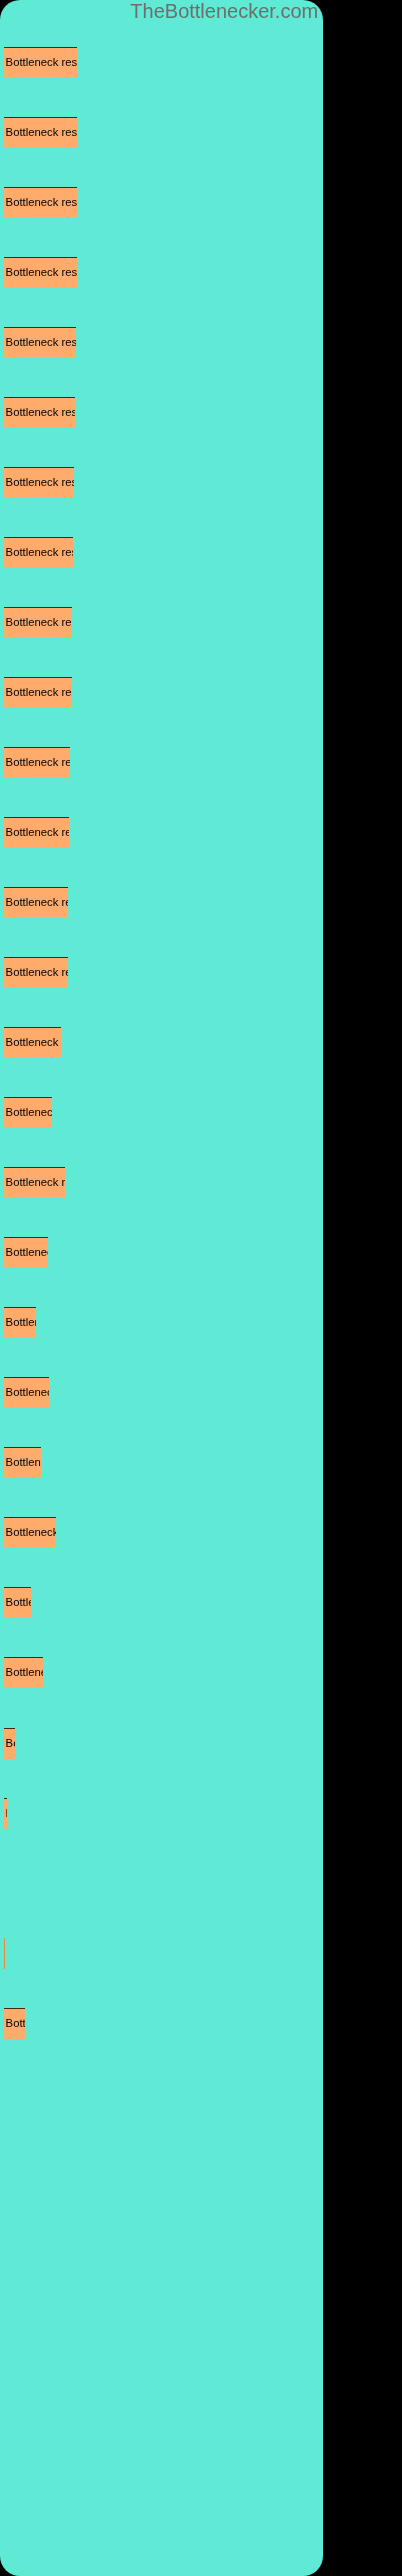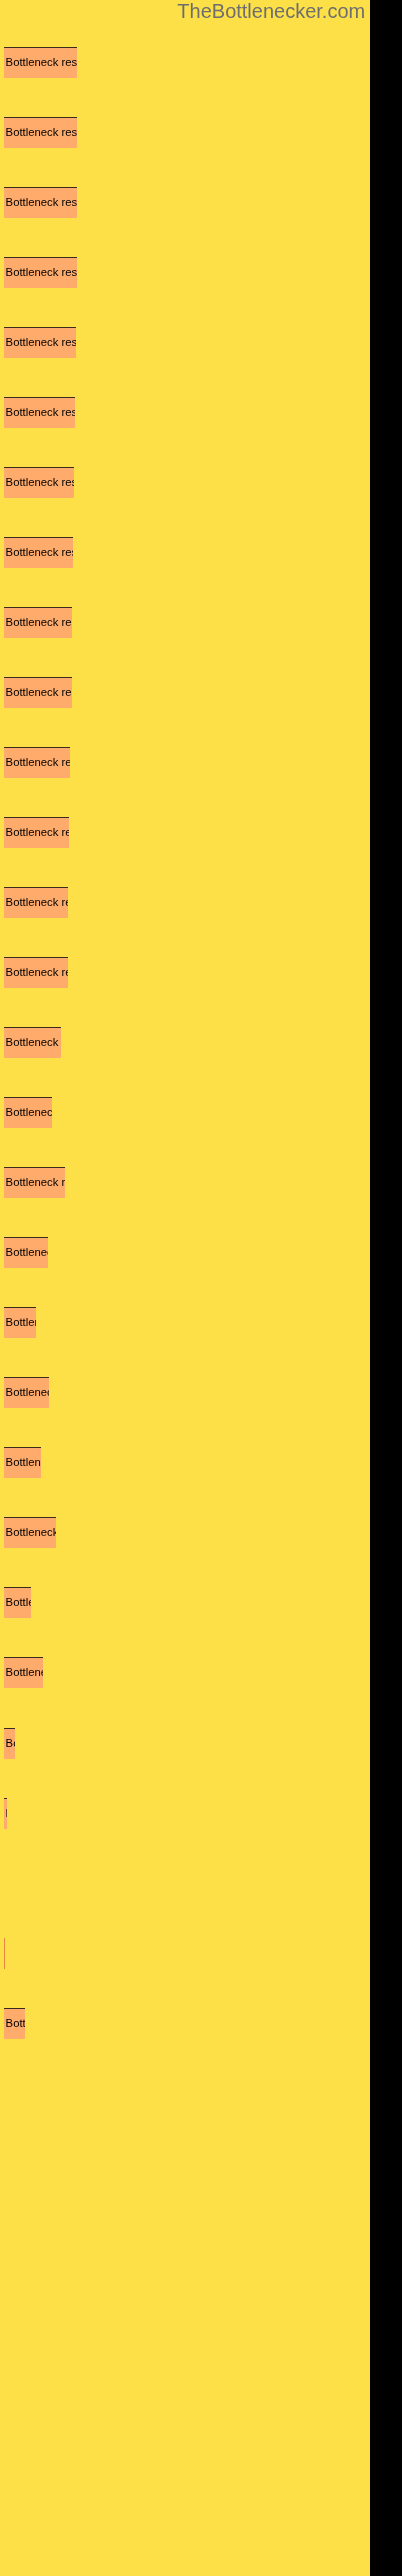--- a/index.html
+++ b/index.html
@@ -7,24 +7,25 @@
     margin: 0;
     padding: 0;
     background: #000000;
   }
   body {
     font-family: "Liberation Sans", sans-serif;
     -webkit-font-smoothing: antialiased;
   }
   #page {
     position: relative;
-    width: 370px;
+    width: 323px;
     height: 2576px;
-    background: #fde047;
+    background: #5eead4;
     overflow: hidden;
+    border-radius: 20px;
   }
   #site-title {
     position: absolute;
     right: 4.8px;
     top: 0.8px;
     font-size: 20px;
     line-height: 21px;
     color: #6e6e6e;
     letter-spacing: 0px;
     white-space: nowrap;

